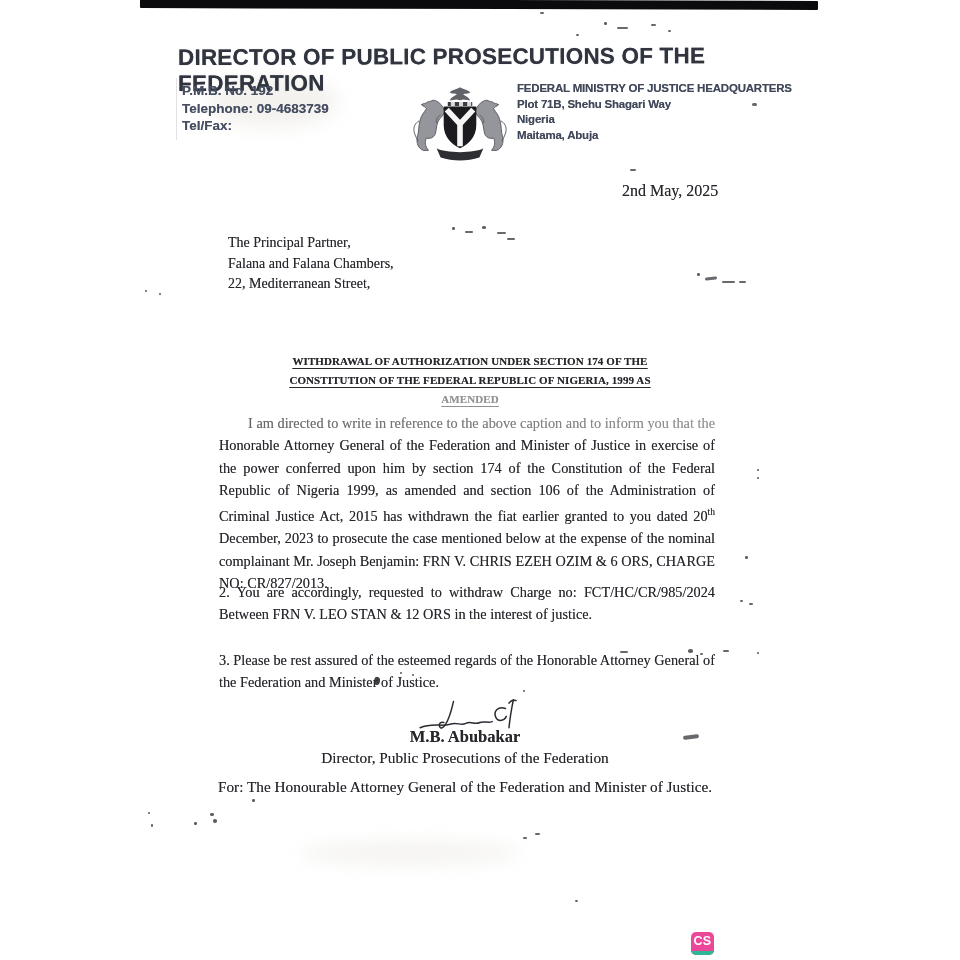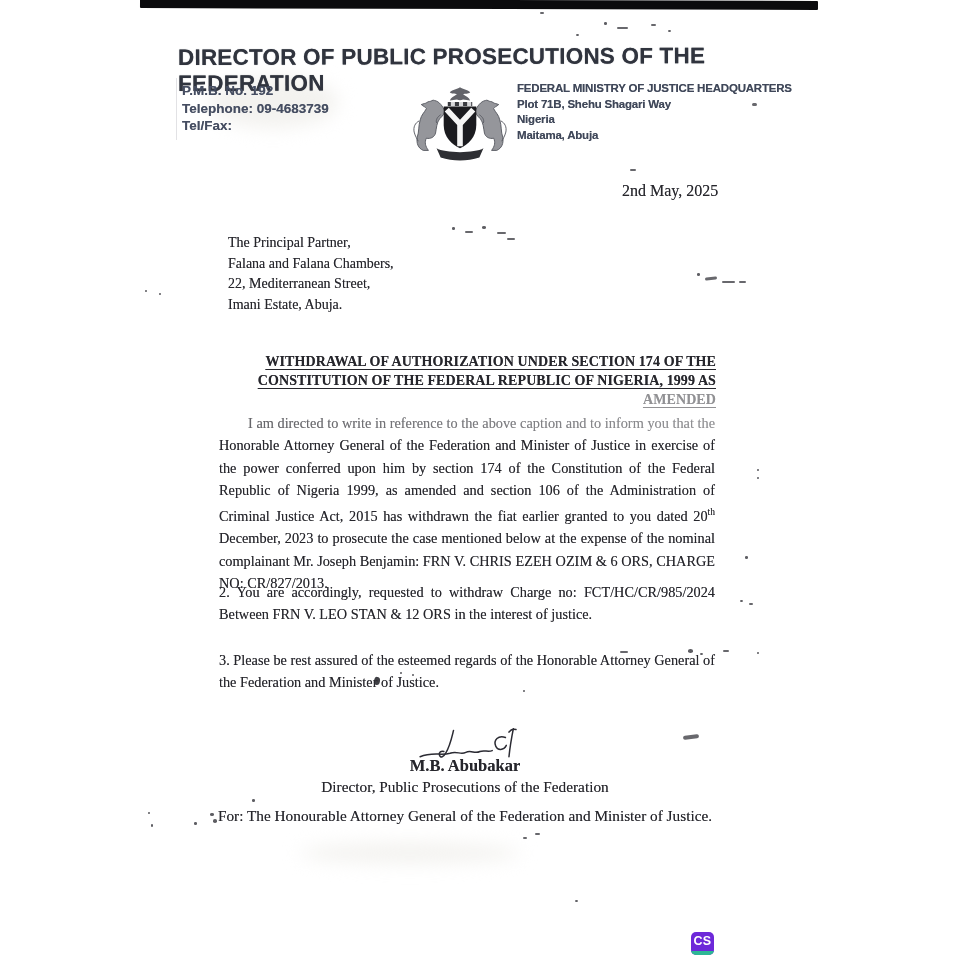--- a/index.html
+++ b/index.html
@@ -36,42 +36,42 @@
     left:517px;top:81px;
     font-family:"Liberation Sans", sans-serif;font-weight:bold;
     font-size:11.5px;line-height:15.5px;letter-spacing:-.2px;color:#3f4759;
     text-shadow:0 0 .5px rgba(63,71,89,.6);
   }
   
   .serif-soft{text-shadow:0 0 .45px rgba(38,38,44,.55);}
   .date-line{left:622px;top:182px;font-size:16px;}
   .recipient{left:228px;top:233px;font-size:14px;line-height:20.6px;}
   .subject{
-    left:224px;top:352px;width:492px;text-align:right;
-    font-weight:bold;font-size:14px;line-height:19px;letter-spacing:.1px;
+    left:224px;top:352px;width:492px;text-align:center;
+    font-weight:bold;font-size:11px;line-height:19px;letter-spacing:.1px;
   }
   .subject .u{text-decoration:underline;text-underline-offset:2.5px;text-decoration-thickness:1.4px;}
   .subject .faded{opacity:.5;filter:blur(.6px);}
   .para{left:219px;width:496px;font-size:14.3px;line-height:22.3px;text-align:justify;}
   .p1{top:412px;text-indent:29px;}
   .p2{top:581px;}
   .p3{top:629px;margin-top:20px;}
   .fade-line{left:216px;top:412px;width:502px;height:21px;pointer-events:none;
     background:linear-gradient(to right, rgba(255,255,255,.28), rgba(255,255,255,.5));}
   sup{font-size:9.5px;}
   
-  .sig-block{left:140px;top:724px;width:650px;text-align:center;}
+  .sig-block{left:140px;top:695px;width:650px;text-align:center;}
   .sig-svg{position:absolute;left:268px;top:2px;width:128px;height:44px;}
   .sig-name{margin-top:32px;font-weight:bold;font-size:16.5px;}
   .sig-title{font-size:15.3px;margin-top:2px;}
   .sig-for{font-size:15.3px;margin-top:11px;}
   
   .cs-badge{
     left:691px;top:932px;width:23px;height:23px;border-radius:5px;
-    background:#6d28d9;overflow:hidden;
+    background:#ec4899;overflow:hidden;
   }
   .cs-badge .cs-txt{
     display:block;text-align:center;
     font-family:"Liberation Sans", sans-serif;font-weight:bold;
     font-size:12.5px;line-height:19px;color:#ffffff;letter-spacing:.3px;
   }
   .cs-badge .cs-bar{position:absolute;left:0;bottom:0;width:100%;height:4px;background:#2db795;}
   .cs-name{left:720px;top:935px;font-size:12px;color:#3f4245;font-weight:600;
     text-shadow:0 0 .4px rgba(63,66,69,.5);margin-top:27px;}
 </style>
@@ -124,21 +124,20 @@
   <div>Nigeria</div>
   <div>Maitama, Abuja</div>
 </div>
 
 <div class="abs date-line serif-soft">2nd May, 2025</div>
 
 <div class="abs recipient serif-soft">
   <div>The Principal Partner,</div>
   <div>Falana and Falana Chambers,</div>
   <div>22, Mediterranean Street,</div>
-  <div>Imani Estate, Abuja.</div>
 </div>
 
 <div class="abs subject serif-soft">
   <div class="u">WITHDRAWAL OF AUTHORIZATION UNDER SECTION 174 OF THE</div>
   <div class="u">CONSTITUTION OF THE FEDERAL REPUBLIC OF NIGERIA, 1999 AS</div>
   <div class="u faded">AMENDED</div>
 </div>
 
 <div class="abs para p1 serif-soft"><span>I am directed to write in reference to the above caption and to inform you that the Honorable Attorney General of the Federation and Minister of Justice in exercise of the power conferred upon him by section 174 of the Constitution of the Federal Republic of Nigeria 1999, as amended and section 106 of the Administration of Criminal Justice Act, 2015 has withdrawn the fiat earlier granted to you dated 20</span><sup>th</sup><span> December, 2023 to prosecute the case mentioned below at the expense of the nominal complainant Mr. Joseph Benjamin: FRN V. CHRIS EZEH OZIM &amp; 6 ORS, CHARGE NO: CR/827/2013.</span></div>
 <div class="abs fade-line"></div>

